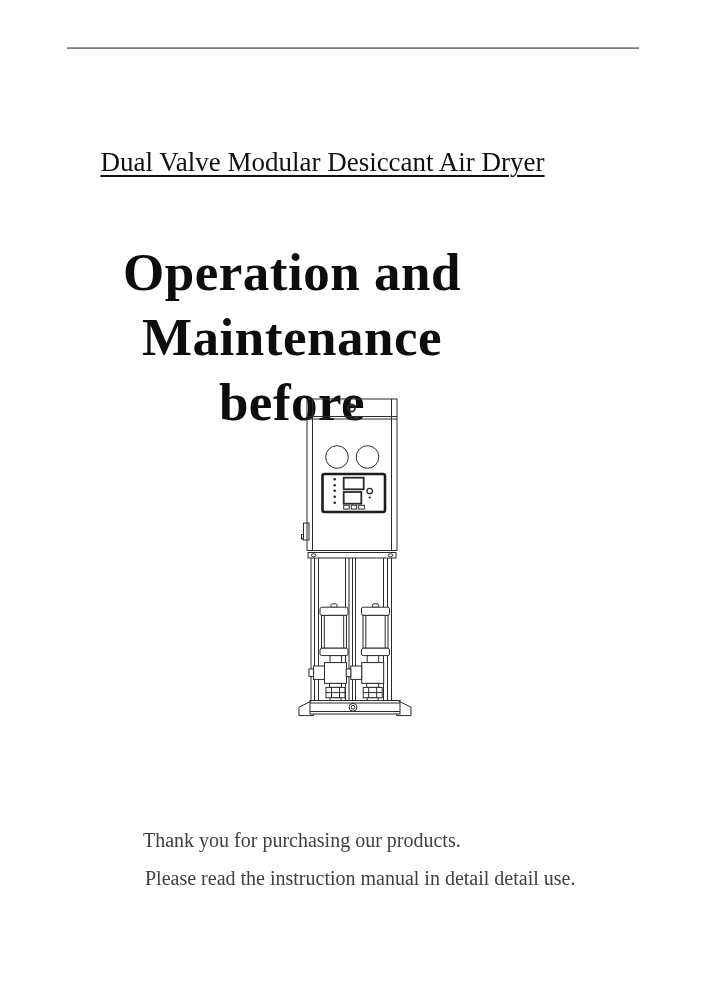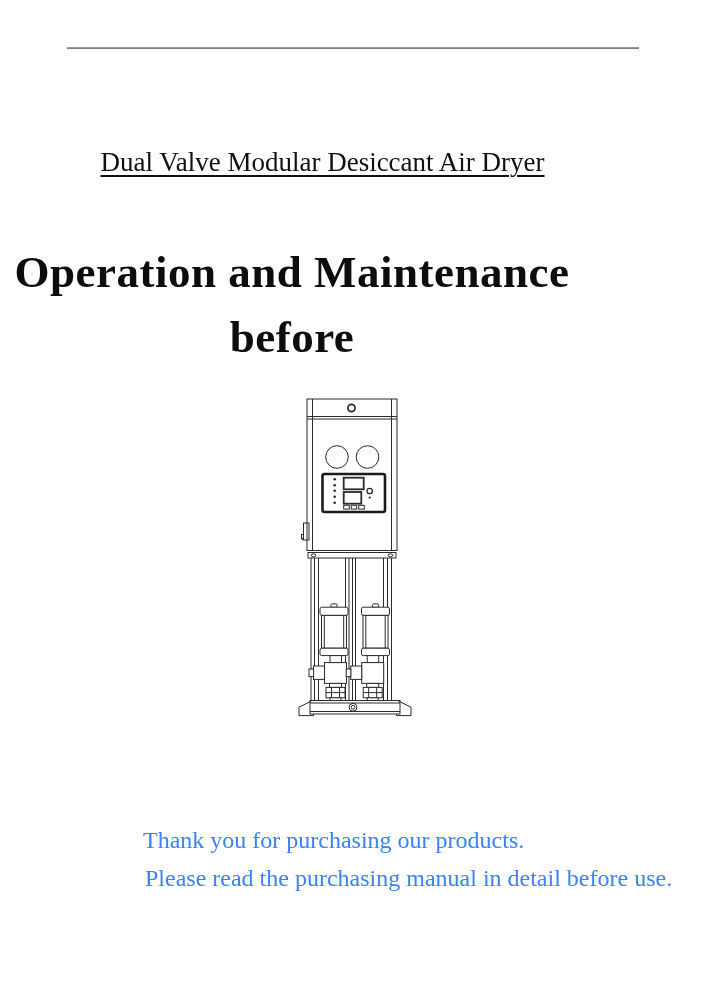--- a/index.html
+++ b/index.html
@@ -43,38 +43,38 @@
     text-decoration-thickness: 1.5px;
     text-underline-offset: 4px;
   }
   .title {
     position: absolute;
     top: 240px;
     left: 0;
     width: 584px;
     text-align: center;
     font-weight: bold;
-    font-size: 45px;
+    font-size: 53px;
     line-height: 65px;
     letter-spacing: 0.5px;
     color: #0d0d0d;
   }
   .figure {
     position: absolute;
     left: 295px;
     top: 394px;
     width: 120px;
     height: 330px;
   }
   .footer-line {
     position: absolute;
-    font-size: 24px;
+    font-size: 20px;
     line-height: 28px;
     white-space: nowrap;
-    color: #3b82f6;
+    color: #404040;
   }
   .footer-line1 { left: 143px; top: 826px; }
   .footer-line2 { left: 145px; top: 864px; }
 </style>
 </head>
 <body>
 
 <div class="page">
 
   <div class="top-rule"></div>
@@ -210,15 +210,15 @@
       <g>
         <circle cx="353" cy="707.3" r="3.9"></circle>
         <circle cx="353" cy="707.3" r="1.9"></circle>
       </g>
 
     </g>
   </svg>
 
   <div class="footer-line footer-line1">Thank you for purchasing our products.</div>
 
-  <div class="footer-line footer-line2">Please read the purchasing manual in detail before use.</div>
+  <div class="footer-line footer-line2">Please read the instruction manual in detail detail use.</div>
 
 </div>
 
 </body></html>

